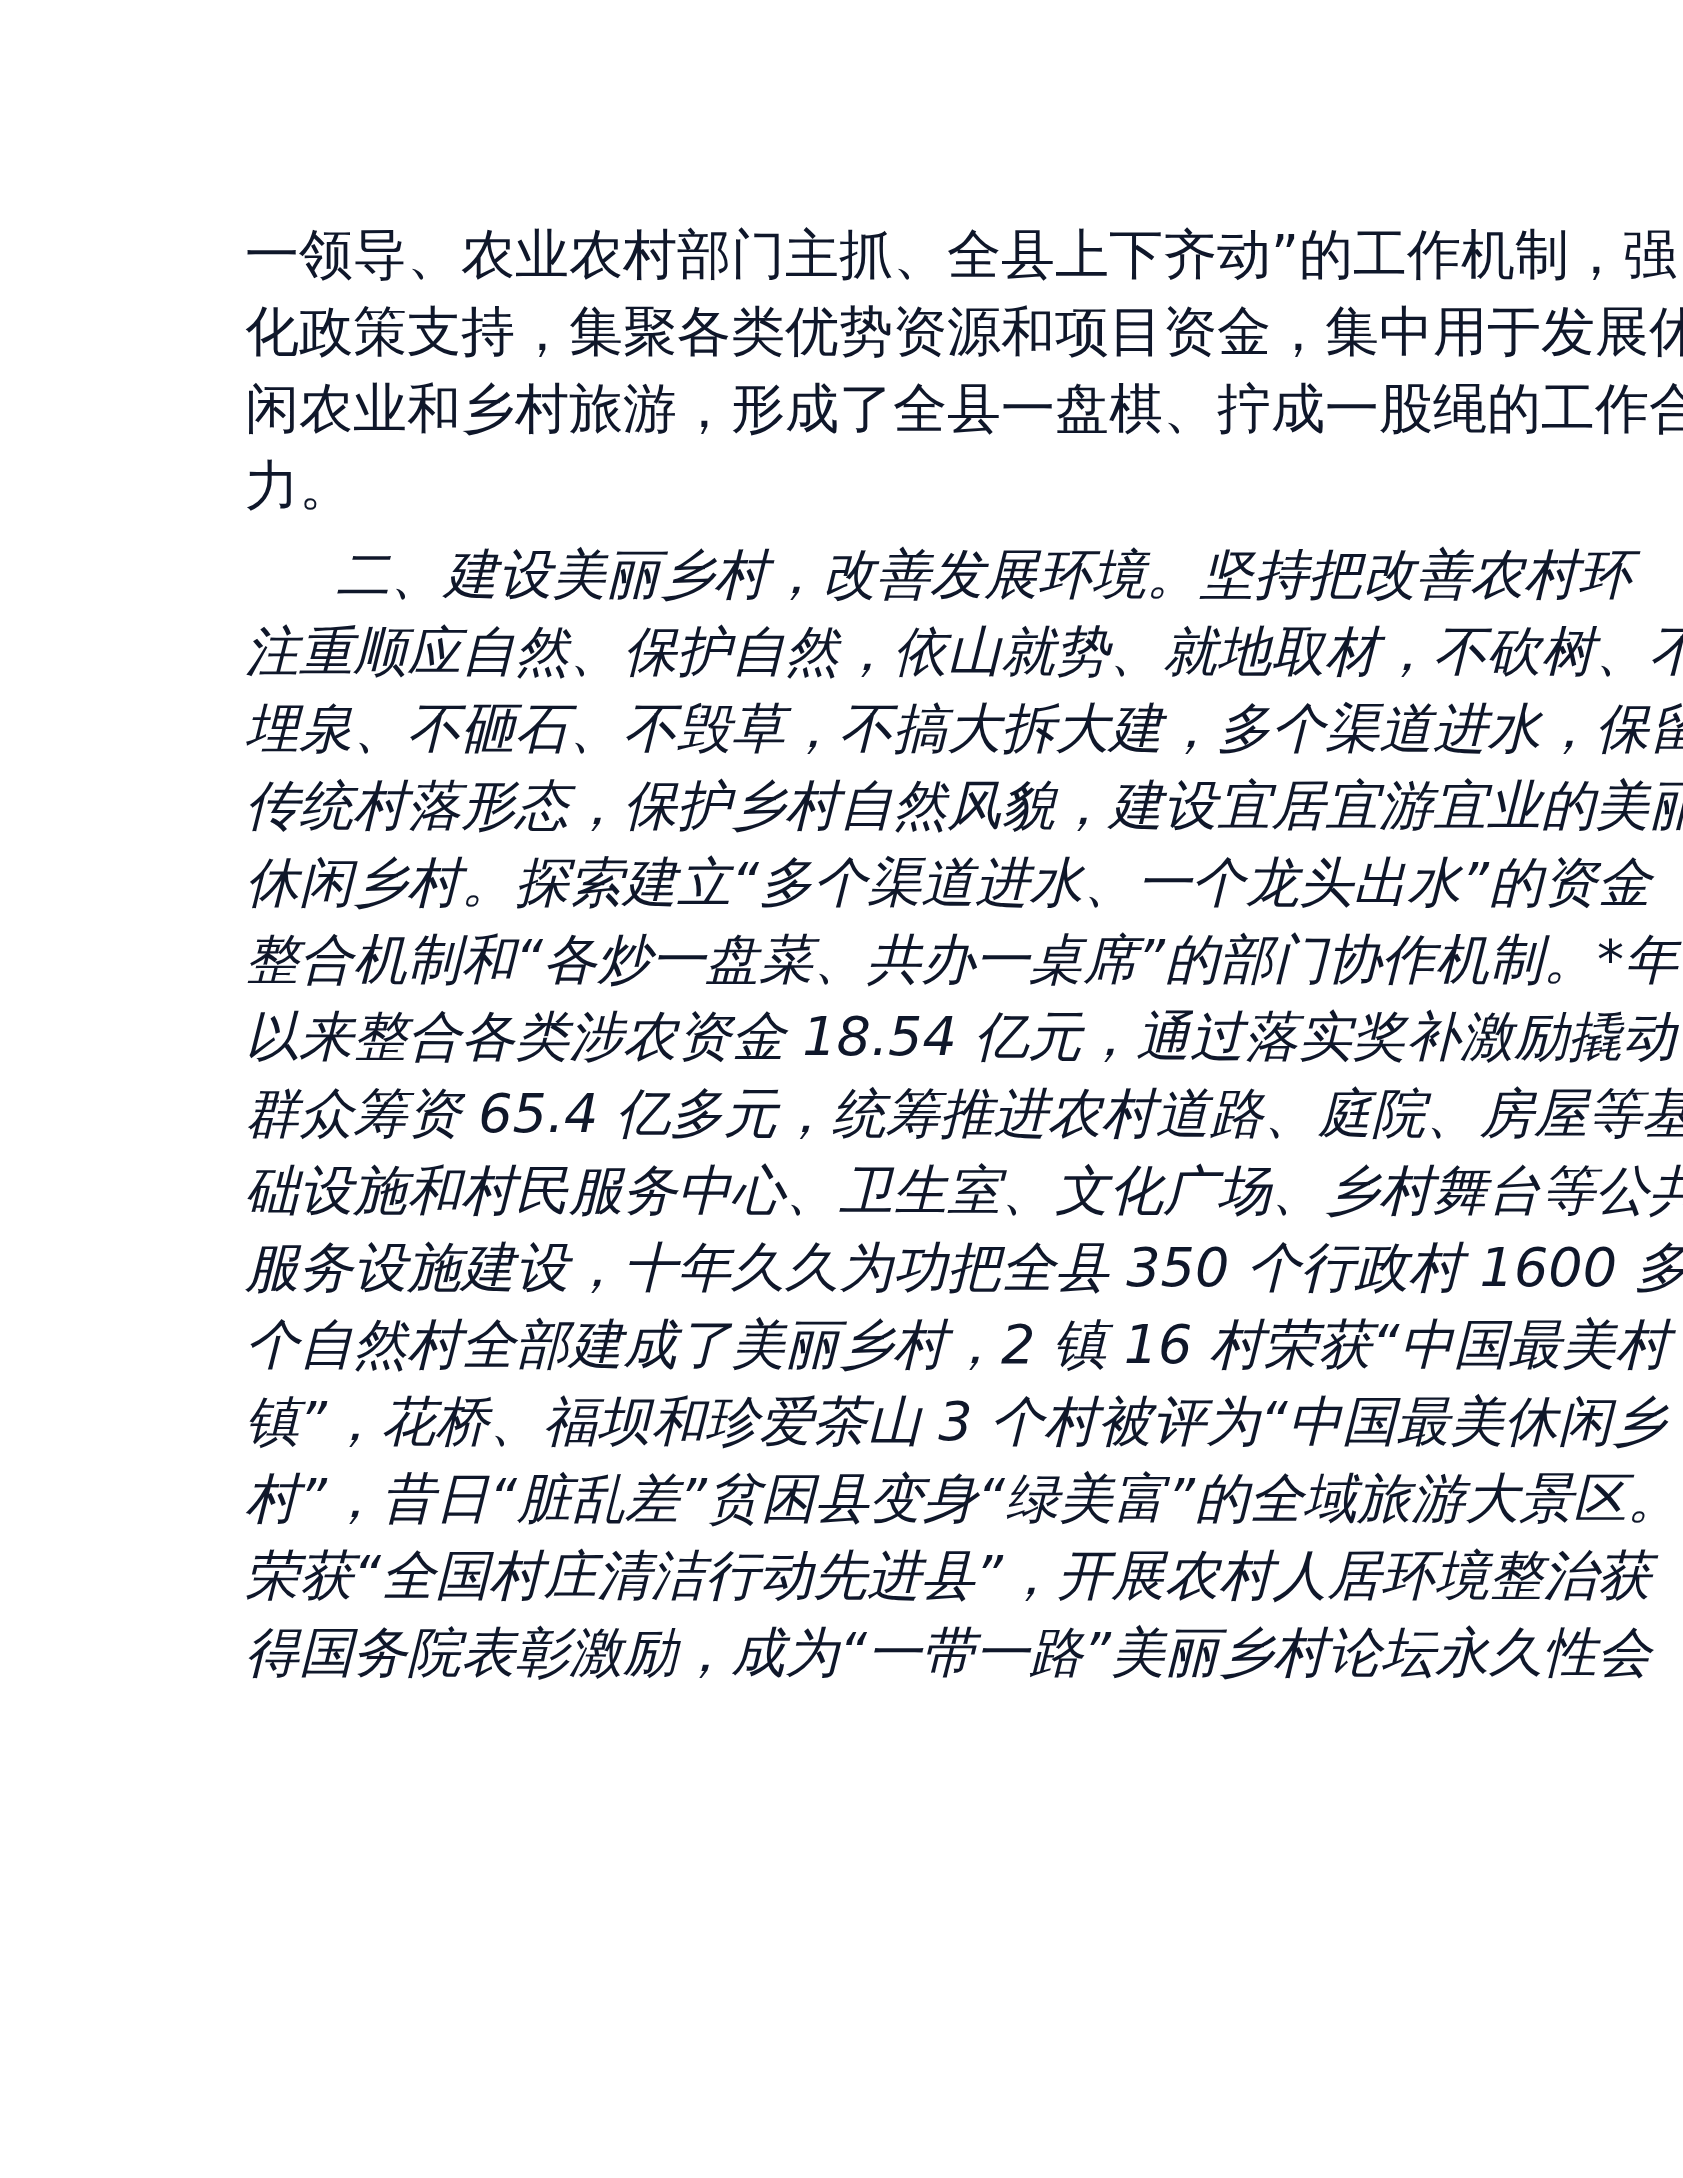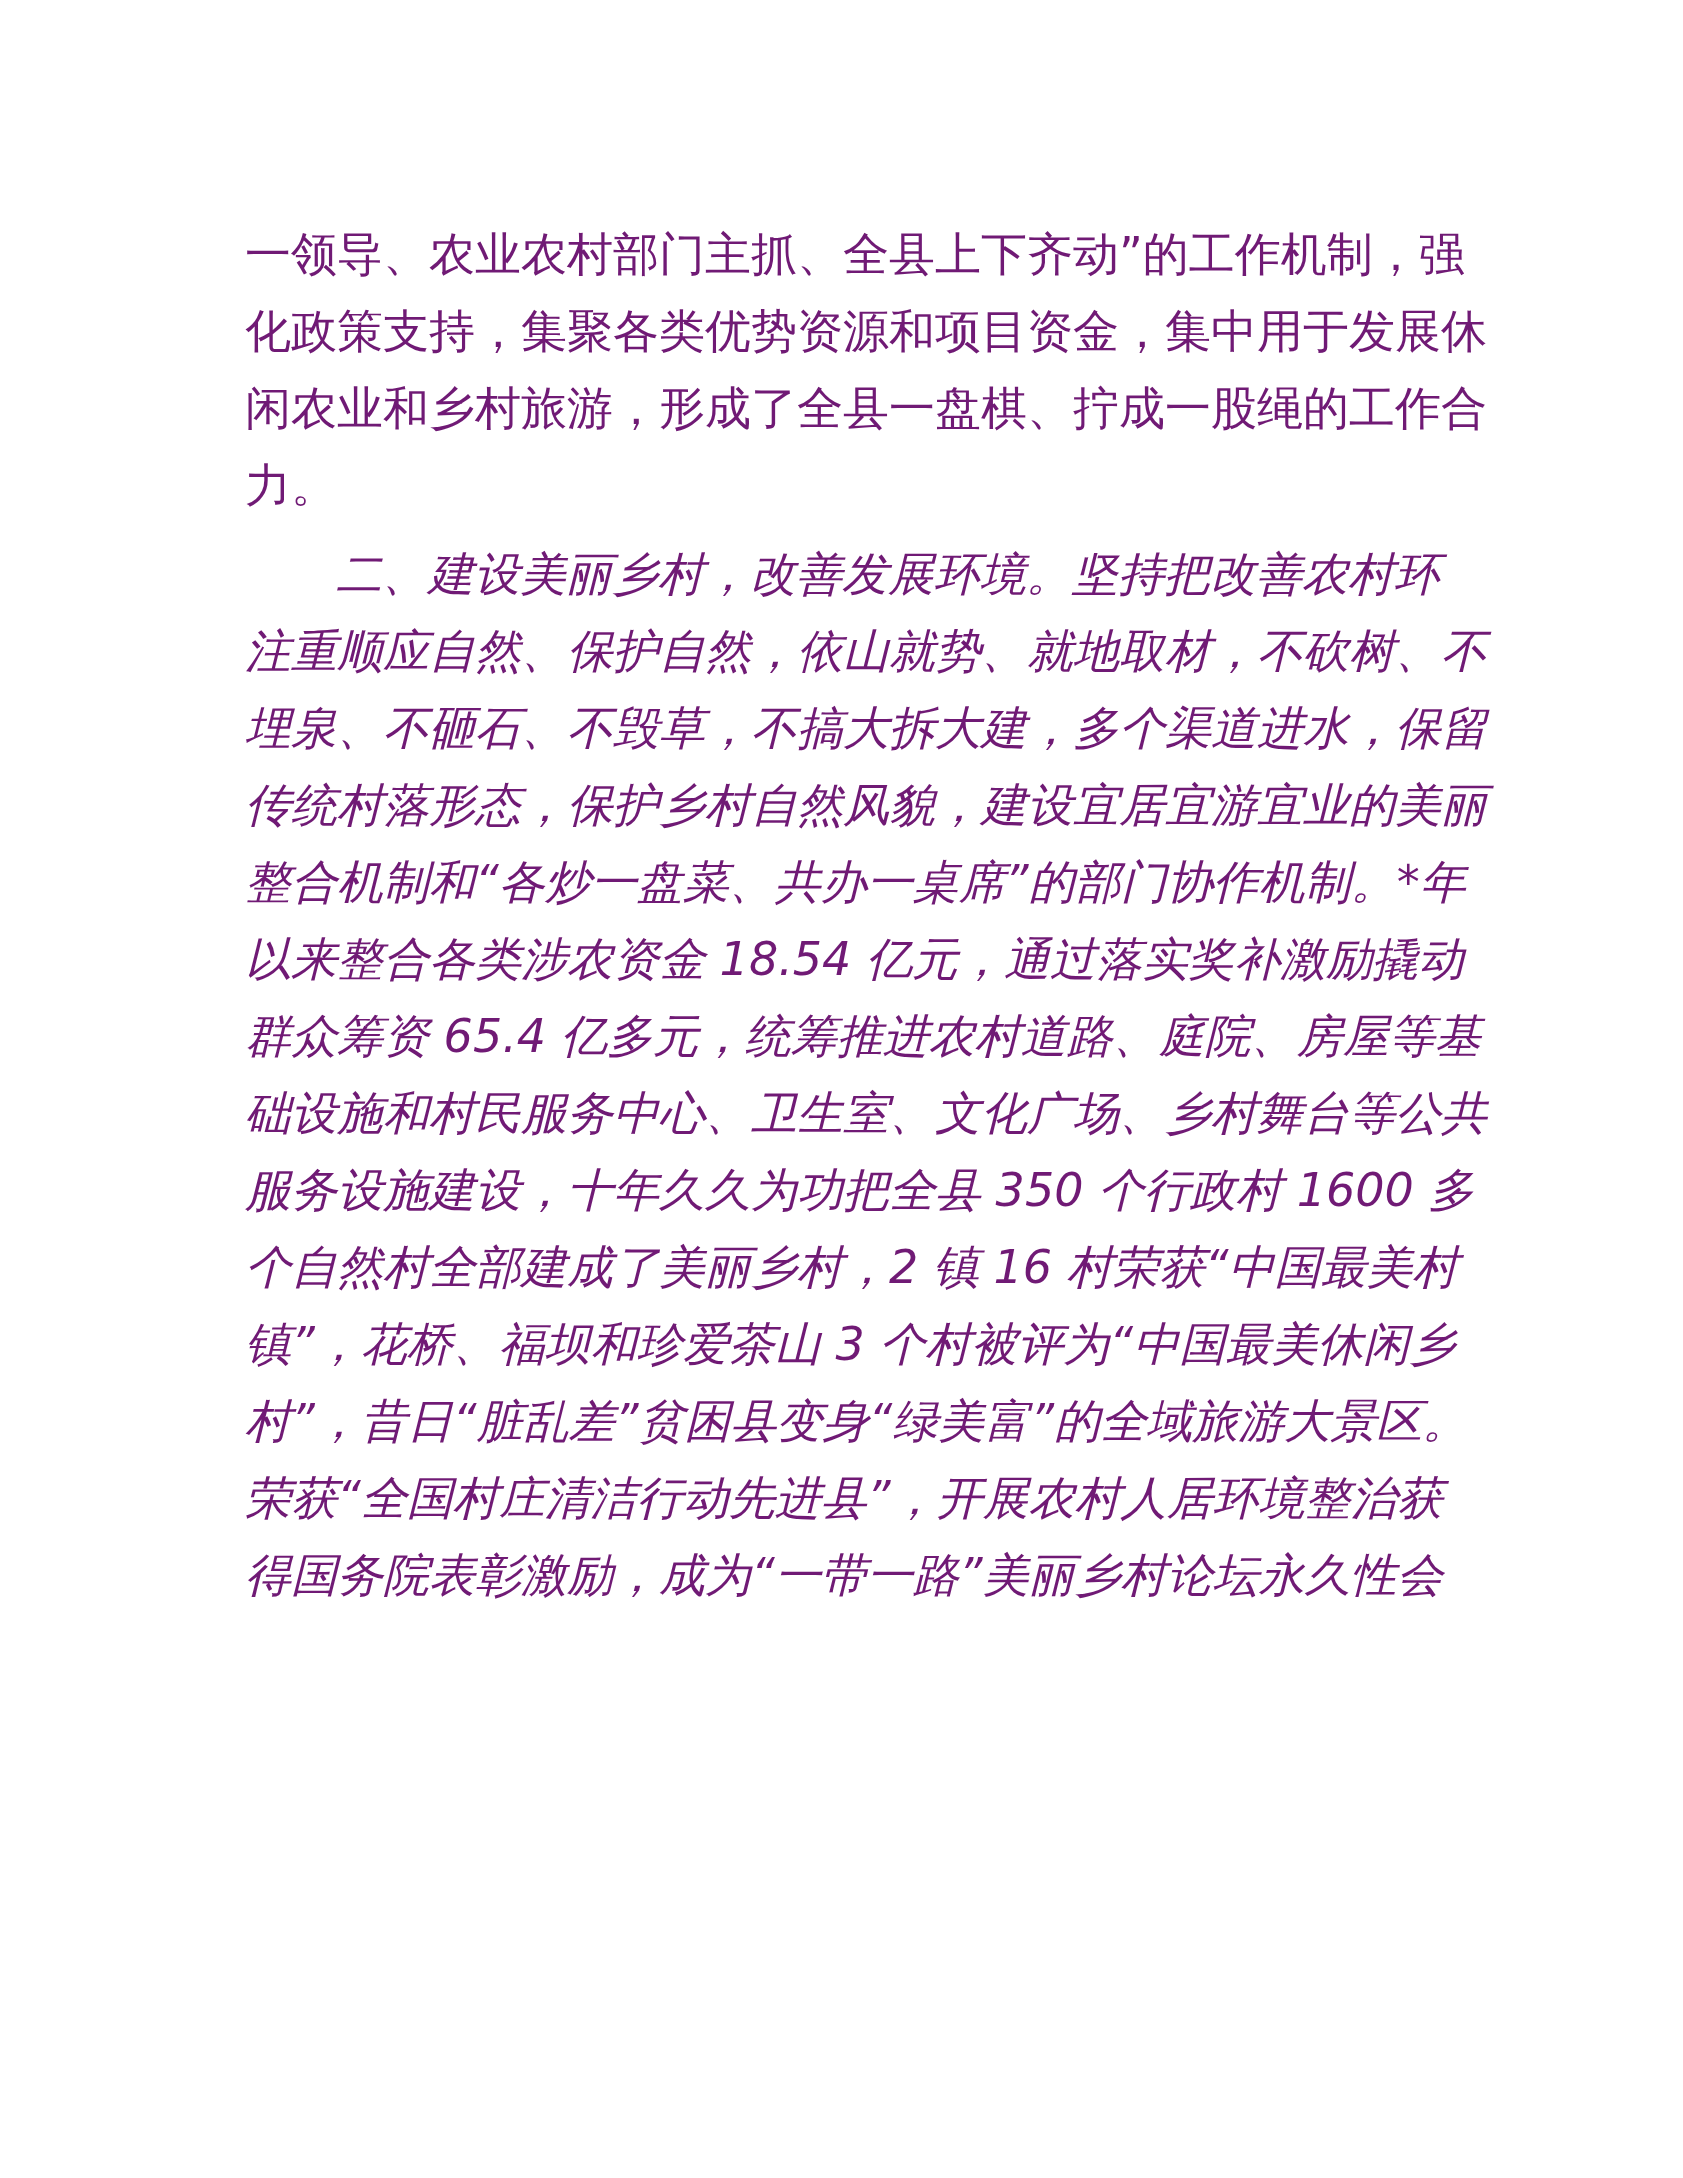--- a/index.html
+++ b/index.html
@@ -3,23 +3,23 @@
 <meta charset="utf-8">
 <style>
   html, body { margin: 0; padding: 0; background: #ffffff; }
   body { width: 1683px; height: 2178px; position: relative; overflow: hidden; }
   .page {
     position: absolute;
     left: 245px;
     top: 216px;
     width: 1178px;
     font-family: "DejaVu Sans", sans-serif;
-    font-size: 46px;
+    font-size: 54px;
     line-height: 77px;
-    color: #701a75;
+    color: #0f172a;
     text-align: justify;
     text-justify: inter-character;
   }
   .para { margin: 0; }
   .para.indent { text-indent: 91px; margin-top: 12px; font-style: italic; }
   .line { display: block; white-space: nowrap; text-align-last: justify; }
   .line.last { text-align-last: left; }
 </style>
 </head>
 <body>
@@ -29,20 +29,21 @@
     <span class="line">一领导、农业农村部门主抓、全县上下齐动”的工作机制，强</span>
     <span class="line">化政策支持，集聚各类优势资源和项目资金，集中用于发展休</span>
     <span class="line">闲农业和乡村旅游，形成了全县一盘棋、拧成一股绳的工作合</span>
     <span class="line last">力。</span>
   </p>
   <p class="para indent">
     <span class="line" style="padding-left:91px;text-indent:0;">二、建设美丽乡村，改善发展环境。坚持把改善农村环</span>
     <span class="line" style="text-indent:0;">注重顺应自然、保护自然，依山就势、就地取材，不砍树、不</span>
     <span class="line" style="text-indent:0;">埋泉、不砸石、不毁草，不搞大拆大建，多个渠道进水，保留</span>
     <span class="line" style="text-indent:0;">传统村落形态，保护乡村自然风貌，建设宜居宜游宜业的美丽</span>
+    <span class="line" style="text-indent:0;">休闲乡村。探索建立“多个渠道进水、一个龙头出水”的资金</span>
     <span class="line" style="text-indent:0;">整合机制和“各炒一盘菜、共办一桌席”的部门协作机制。*年</span>
     <span class="line" style="text-indent:0;">以来整合各类涉农资金 18.54 亿元，通过落实奖补激励撬动</span>
     <span class="line" style="text-indent:0;">群众筹资 65.4 亿多元，统筹推进农村道路、庭院、房屋等基</span>
     <span class="line" style="text-indent:0;">础设施和村民服务中心、卫生室、文化广场、乡村舞台等公共</span>
     <span class="line" style="text-indent:0;">服务设施建设，十年久久为功把全县 350 个行政村 1600 多</span>
     <span class="line" style="text-indent:0;">个自然村全部建成了美丽乡村，2 镇 16 村荣获“中国最美村</span>
     <span class="line" style="text-indent:0;">镇”，花桥、福坝和珍爱茶山 3 个村被评为“中国最美休闲乡</span>
     <span class="line" style="text-indent:0;">村”，昔日“脏乱差”贫困县变身“绿美富”的全域旅游大景区。</span>
     <span class="line" style="text-indent:0;">荣获“全国村庄清洁行动先进县”，开展农村人居环境整治获</span>
     <span class="line" style="text-indent:0;">得国务院表彰激励，成为“一带一路”美丽乡村论坛永久性会</span>

